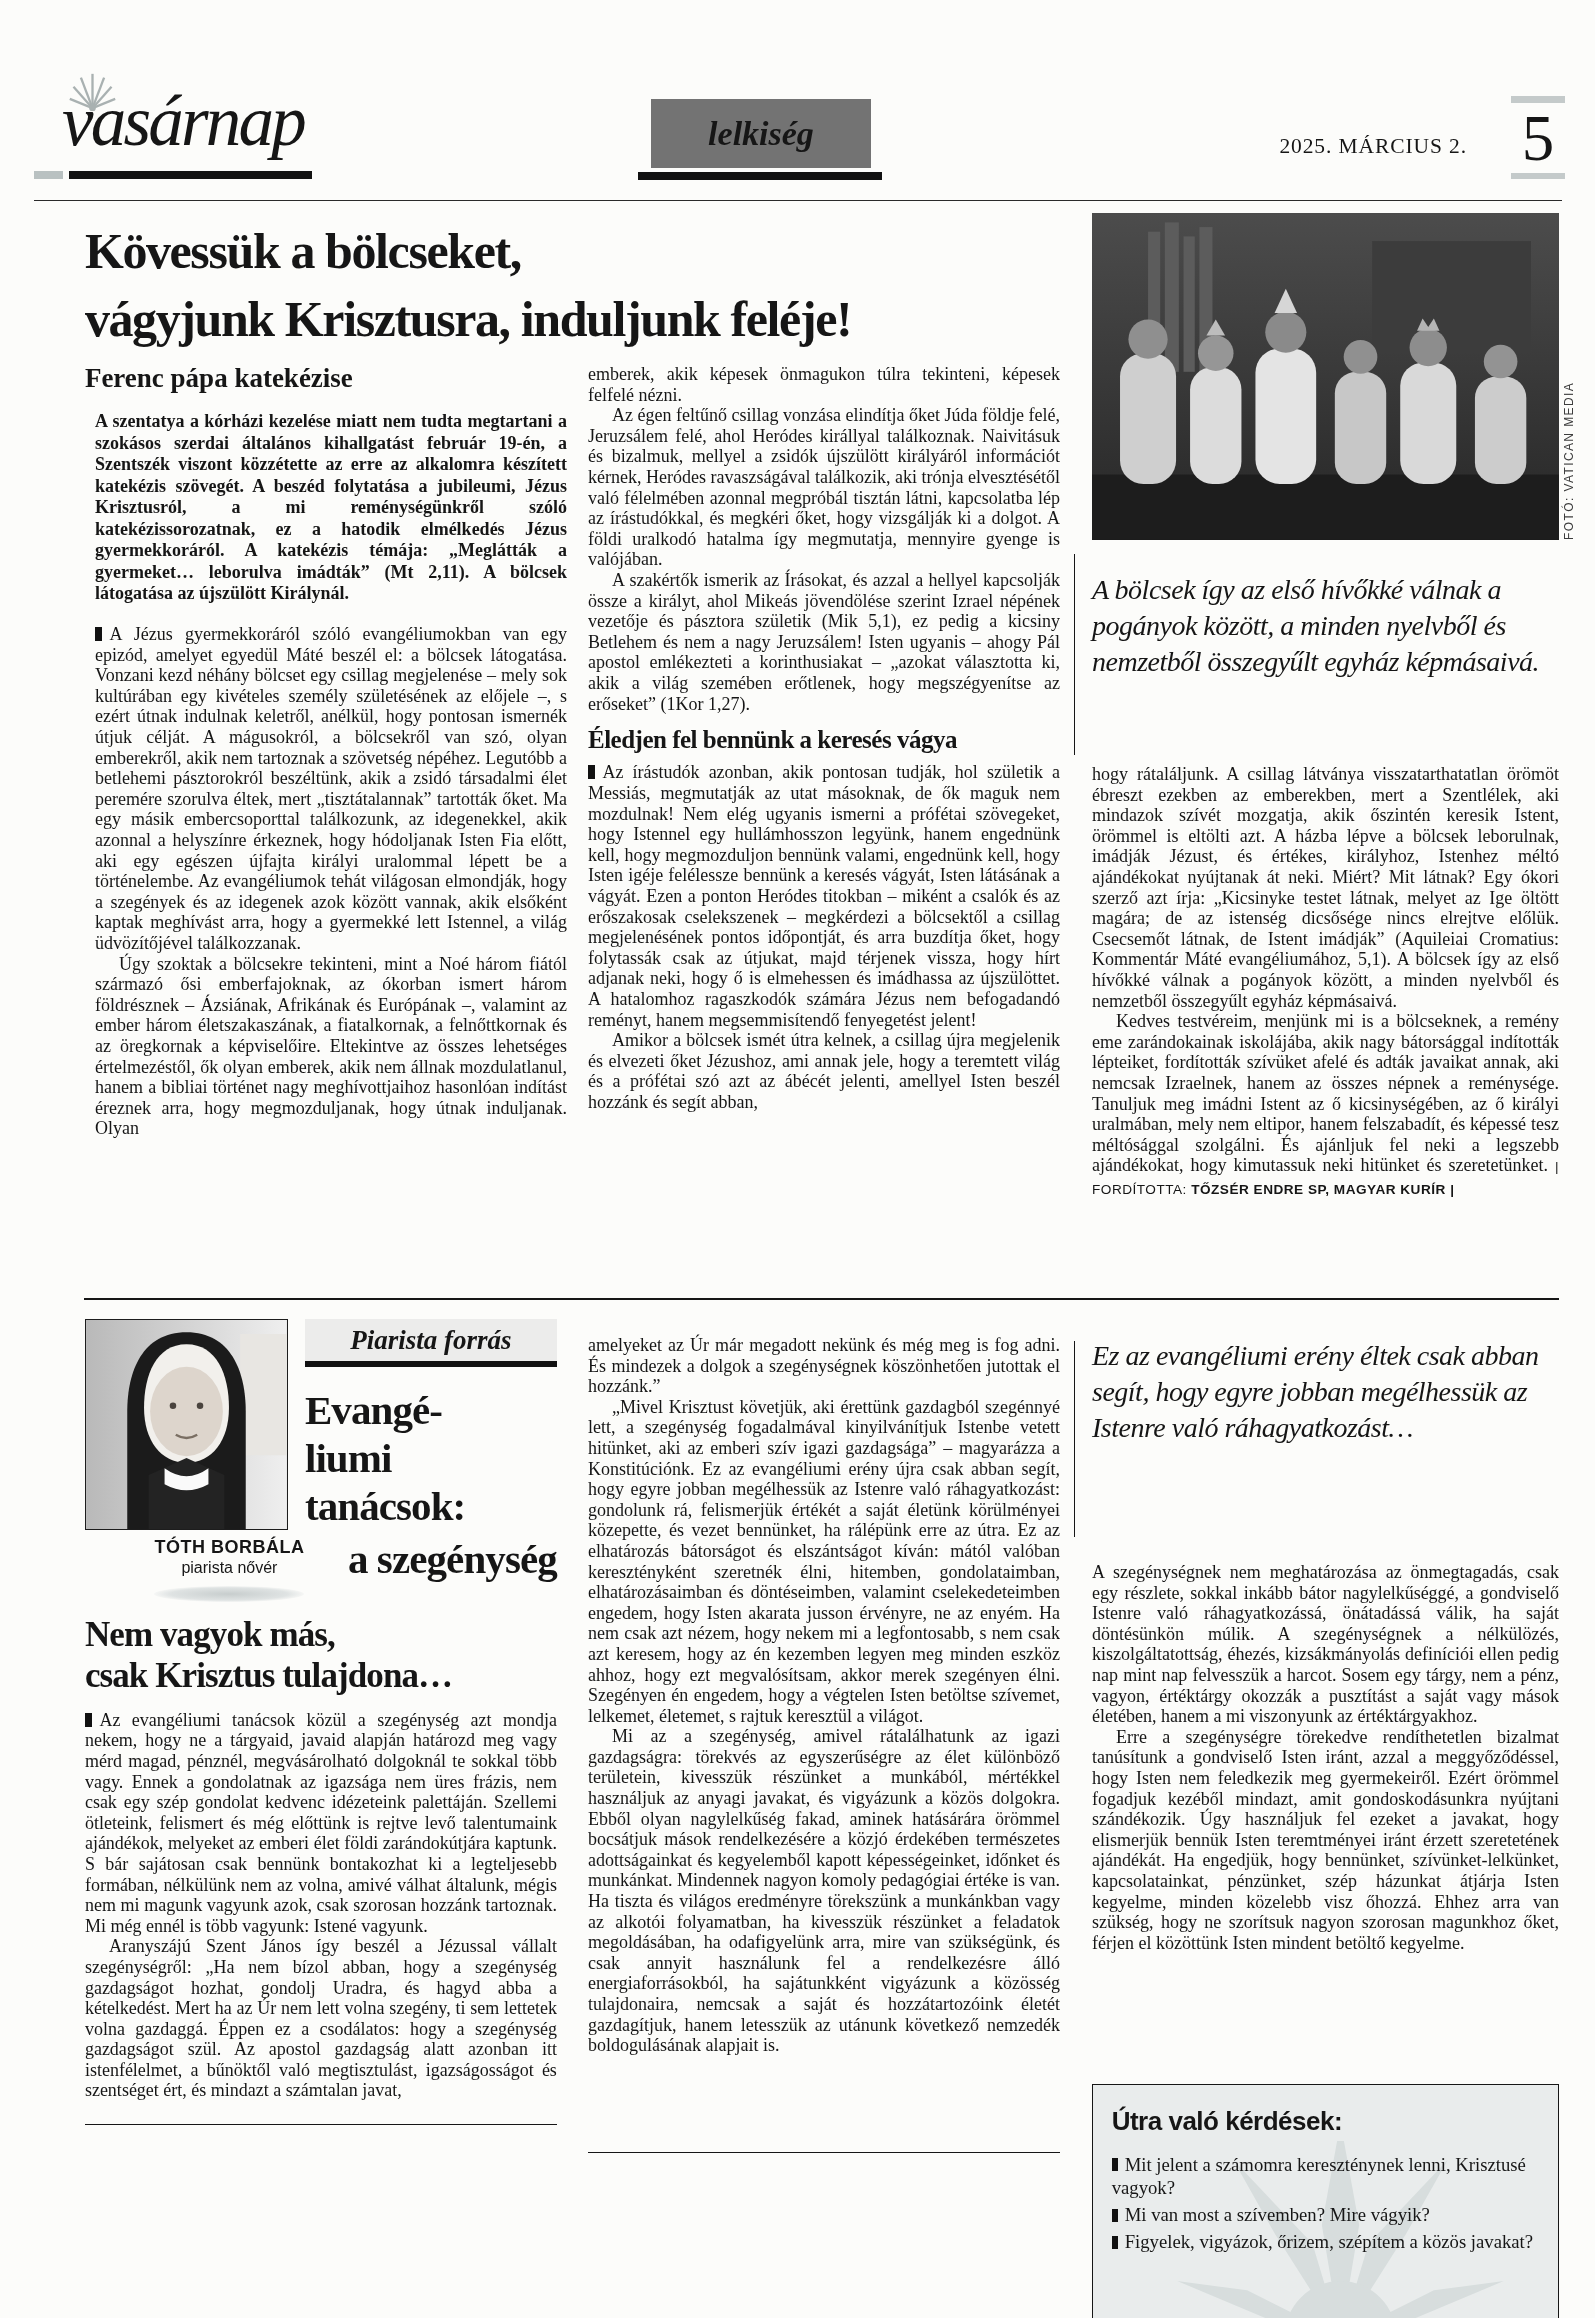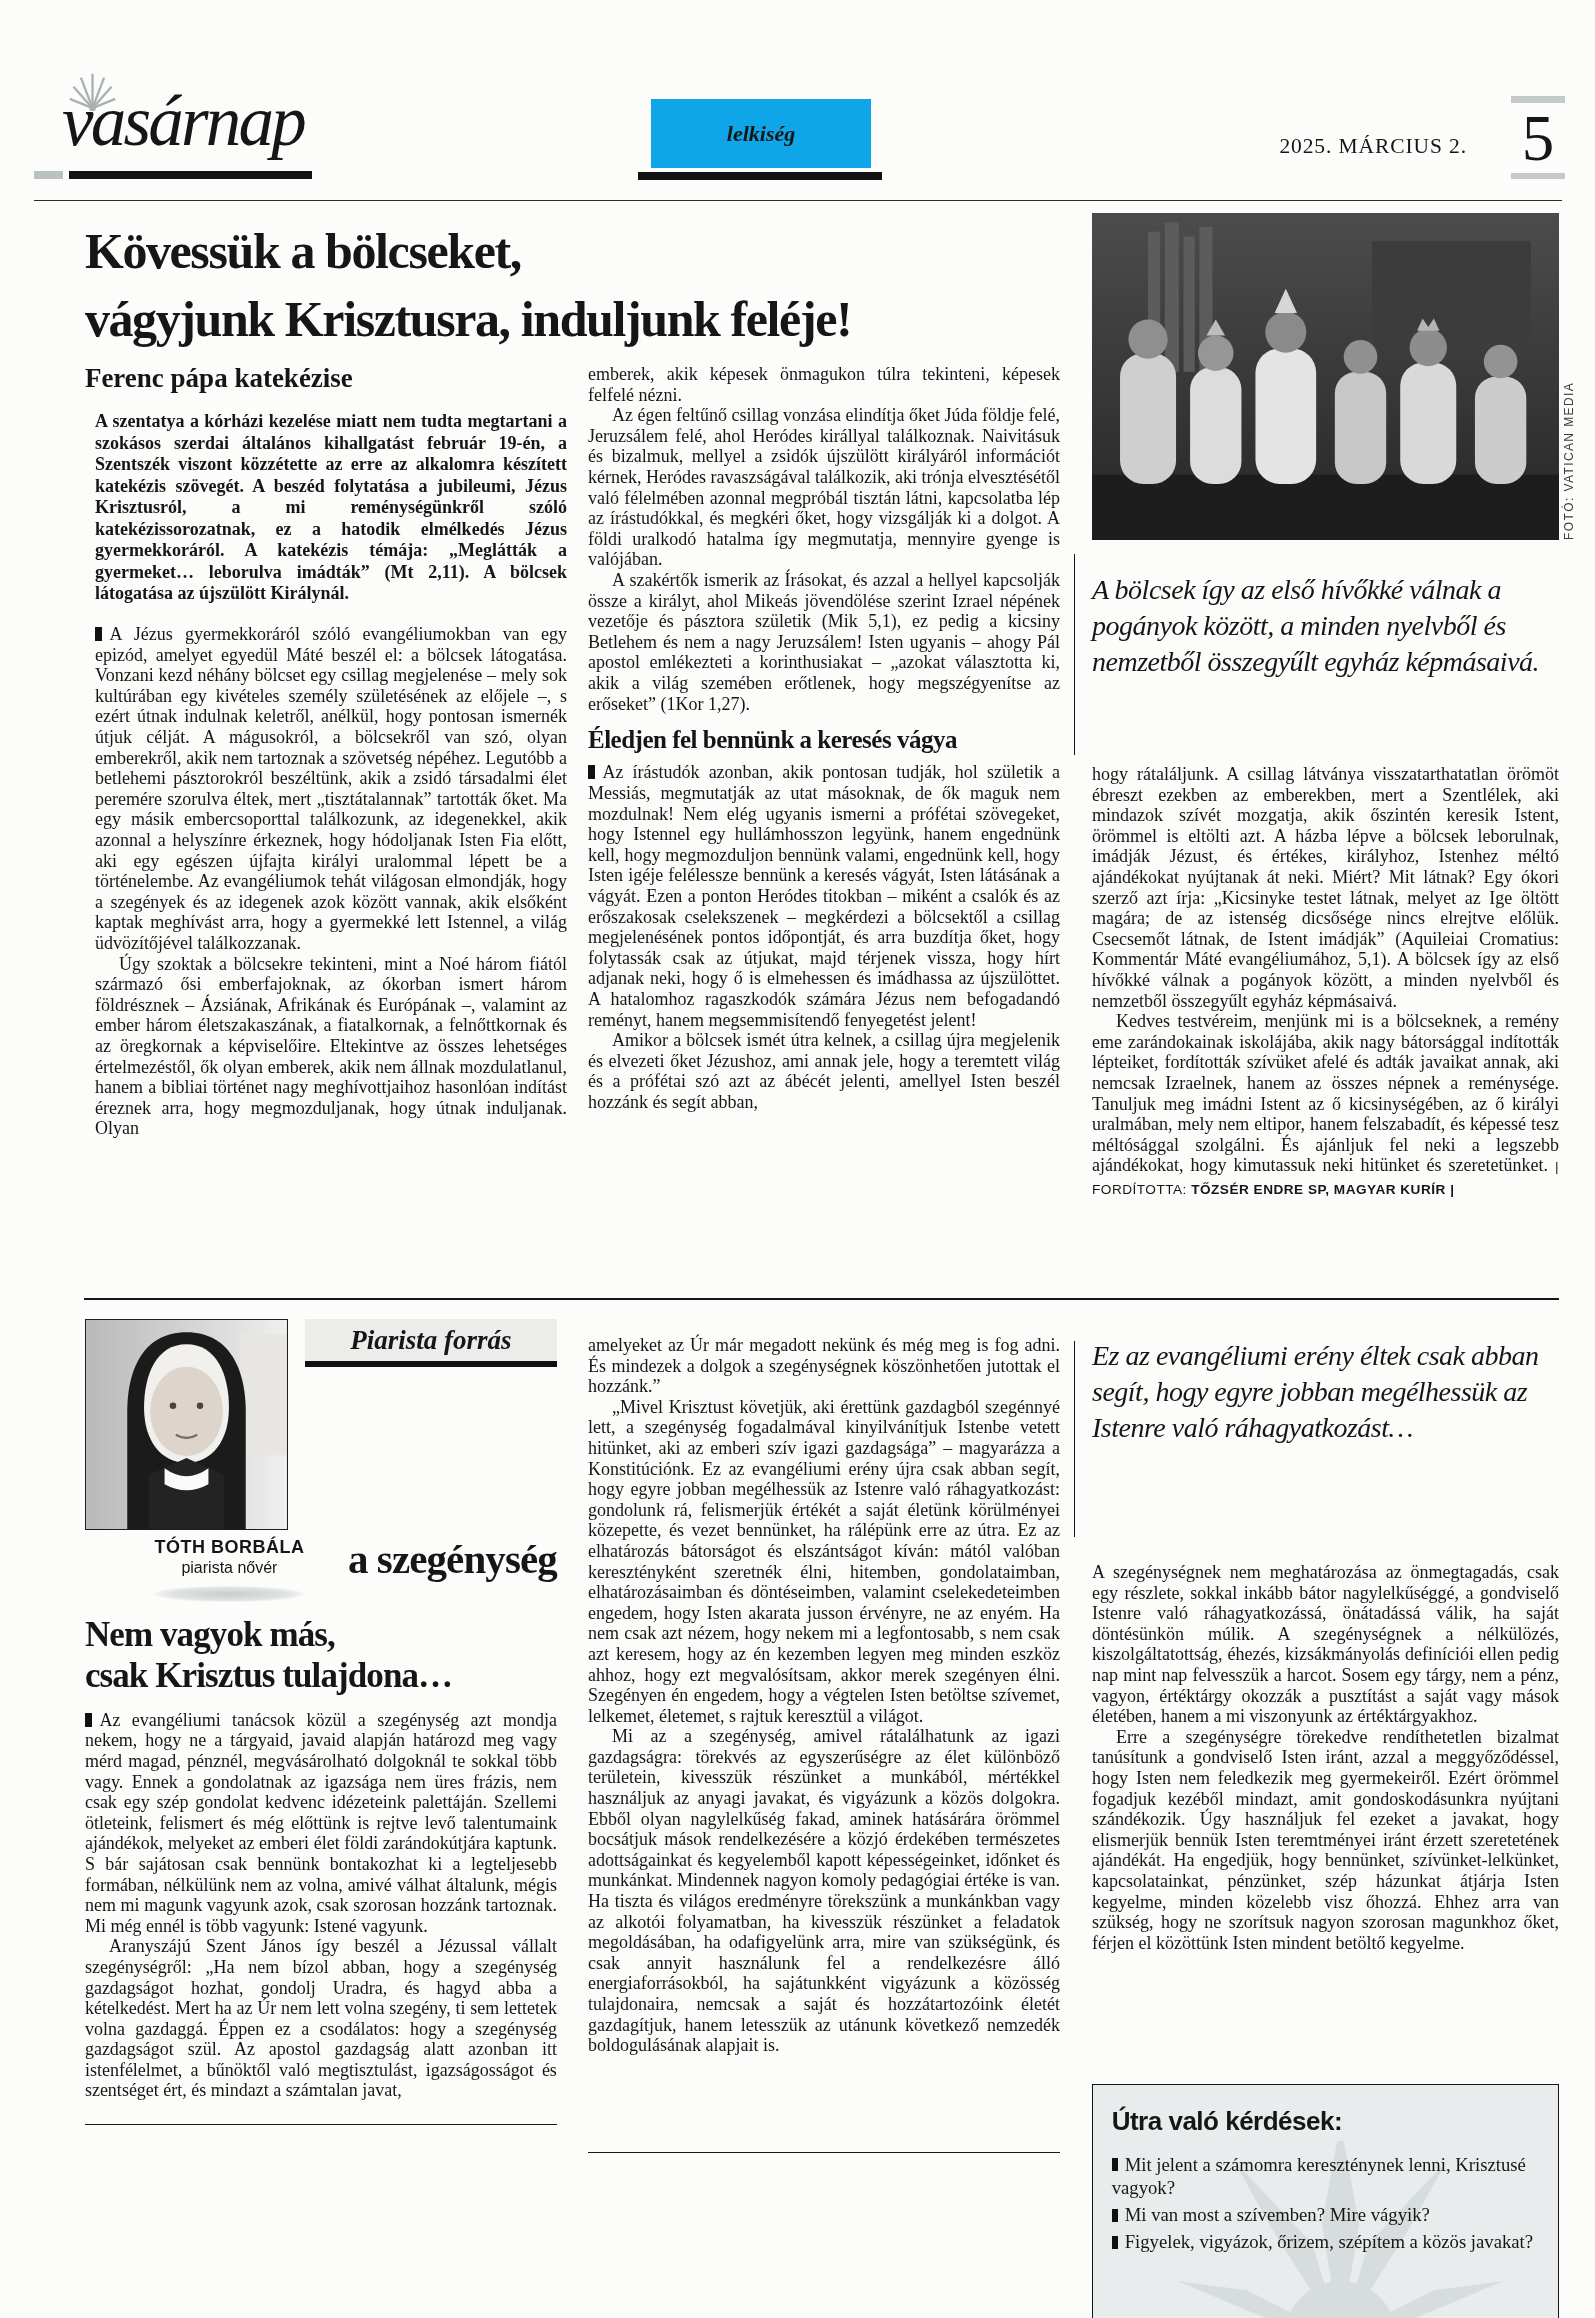--- a/index.html
+++ b/index.html
@@ -11,22 +11,22 @@
     font-family:"Liberation Serif", serif;
     overflow:hidden;
   }
   
   .logo { position:absolute; left:34px; top:86px; width:290px; }
   .logo-text { font-style:italic; font-size:71px; letter-spacing:-2.8px; line-height:1; padding-left:28px; }
   .sunburst { position:absolute; left:33px; top:-15px; }
   .logo-bar-gray { position:absolute; left:0; top:85px; width:29px; height:7.5px; background:#b9c1c1; }
   .logo-bar-black { position:absolute; left:35px; top:85px; width:243px; height:8.4px; background:#121212; }
   .section-tag { position:absolute; left:651px; top:99px; width:220px; height:69px;
-    background:#0ea5e9; display:flex; align-items:center; justify-content:center;
-    font-size:22px; font-weight:bold; font-style:italic; }
+    background:#737373; display:flex; align-items:center; justify-content:center;
+    font-size:34px; font-weight:bold; font-style:italic; }
   .section-bar { position:absolute; left:638px; top:172px; width:244px; height:7.5px; background:#111; }
   .issue-date { position:absolute; left:1196px; top:134px; width:271px; text-align:right;
     font-size:21.5px; font-weight:normal; letter-spacing:0.9px; }
   .page-num-box { position:absolute; left:1511px; top:96px; width:54px; text-align:center; }
   .pn-bar { height:6.5px; background:#c4caca; }
   .pn-digit { font-size:65px; line-height:70px; }
   .header-rule { position:absolute; left:34px; top:200px; width:1528px; height:1.4px; background:#2a2a2a; }
   .bodytxt { font-size:18px; line-height:20.6px; }
   .bodytxt p { text-align:justify; }
   .ind { text-indent:24px; }
@@ -224,20 +224,25 @@
             <circle cx="186" cy="184" r="7" fill="#4a443e"></circle>
               <circle cx="244" cy="184" r="7" fill="#4a443e"></circle>
             <path d="M192 246 Q215 260 238 246" stroke="#7a6f63" stroke-width="5" fill="none"></path>
             <path d="M134 332 L215 296 L296 332 L296 448 L134 448 Z" fill="#232323"></path>
             <path d="M168 318 Q215 352 262 318 L262 352 Q215 378 168 352 Z" fill="#fafafa"></path>
           </svg>
         </div>
         <div class="a2-headright">
           <div class="a2-tag">Piarista forrás</div>
           <div class="a2-tagbar"></div>
+          <div class="a2-title">
+            <div>Evangé-</div>
+            <div>liumi</div>
+            <div>tanácsok:</div>
+          </div>
         </div>
       </div>
       <div class="a2-underphoto">
         <div class="a2-caption">
           <div class="cap-name">TÓTH BORBÁLA</div>
           <div class="cap-role">piarista nővér</div>
           <div class="cap-shadow"></div>
         </div>
         <div class="a2-title4">a szegénység</div>
       </div>

